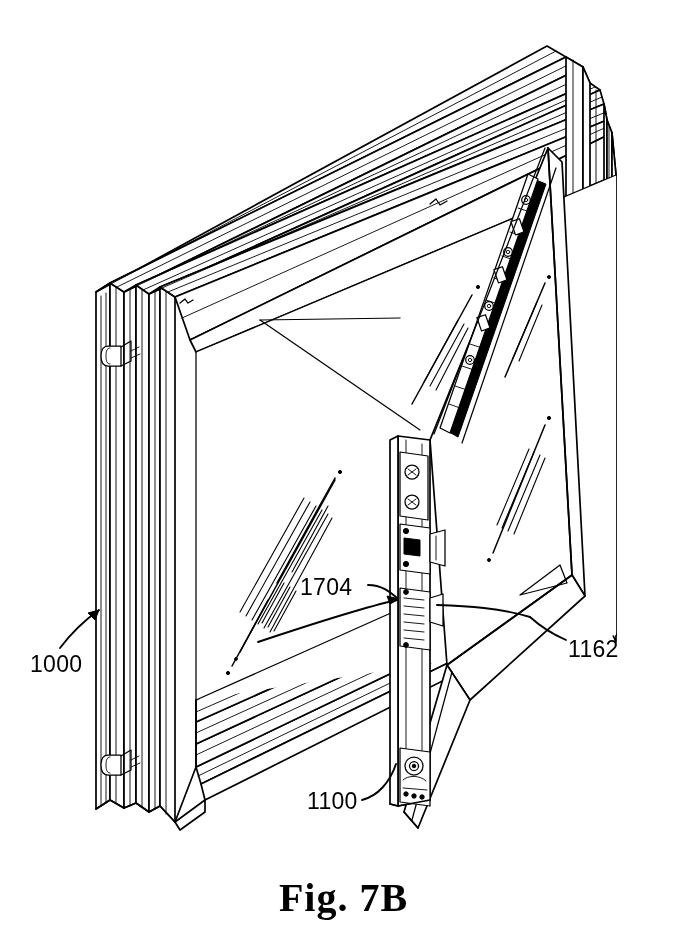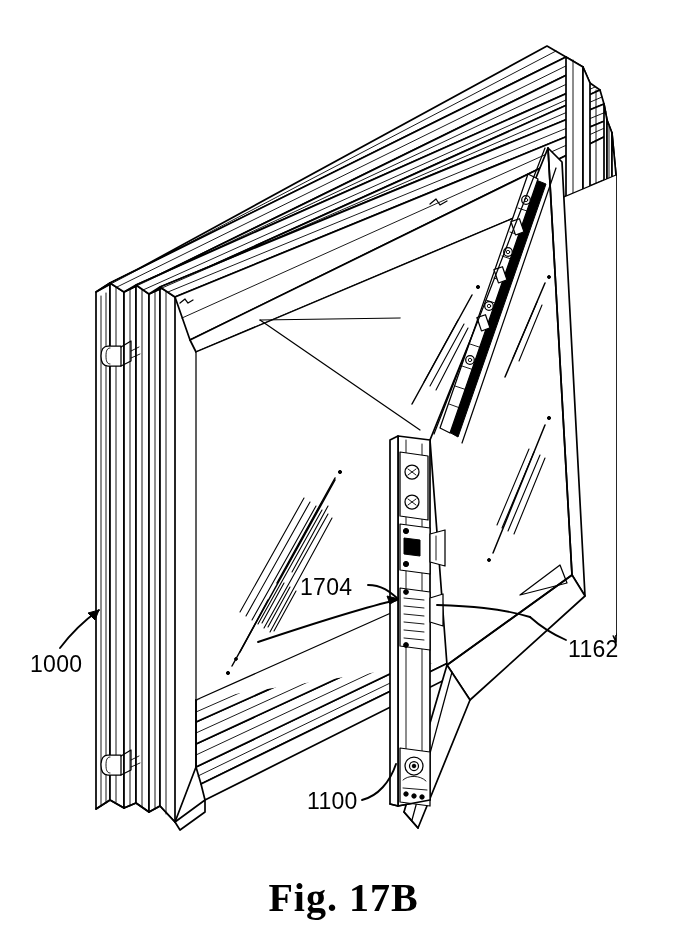--- a/index.html
+++ b/index.html
@@ -414,15 +414,15 @@
       <path class="leader" d="M 362 800 C 378 796 390 782 396 764"></path>
     </g>
 
     <text class="ref-num" x="30" y="672">1000</text>
     <text class="ref-num" x="300" y="595">1704</text>
     <text class="ref-num" x="568" y="657">1162</text>
     <text class="ref-num" x="307" y="809">1100</text>
 
   </svg>
 
-  <div class="fig-caption" style="top: 874px;">Fig. 17B</div>
+  <div class="fig-caption" style="top: 874px;">Fig. 7B</div>
 
 </div>
 
 </body></html>

